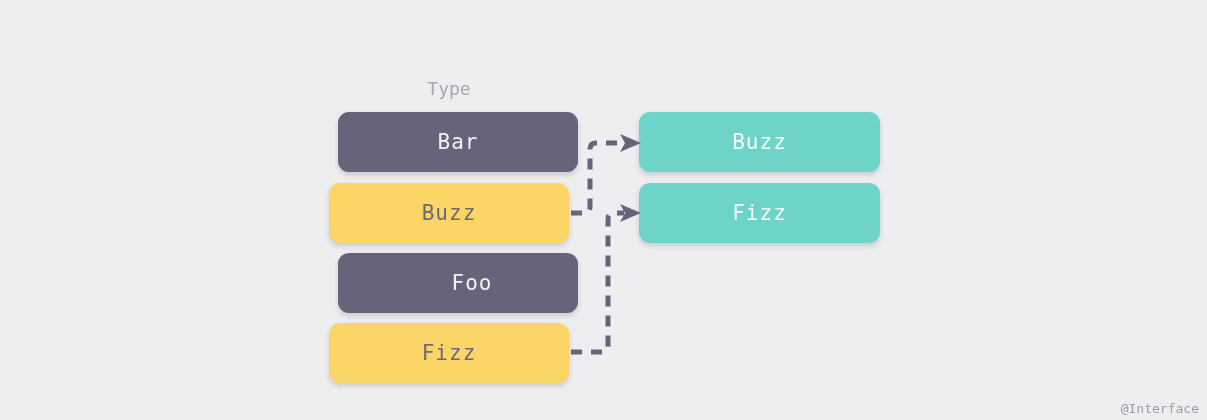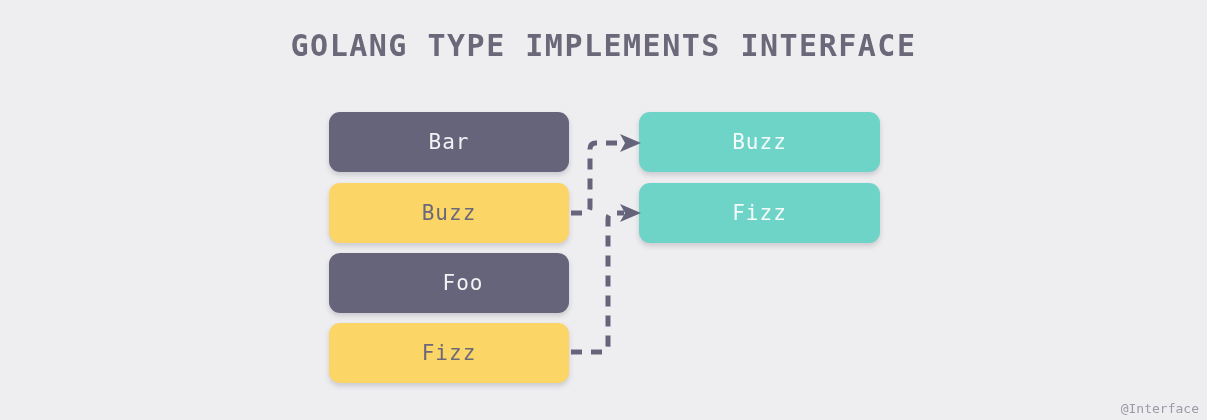--- a/index.html
+++ b/index.html
@@ -68,21 +68,21 @@
     justify-content: center;
     font-family: "DejaVu Sans Mono", "Liberation Mono", monospace;
     font-size: 21px;
     letter-spacing: 1px;
     box-shadow: 0 3px 5px rgba(120,118,135,0.30);
     white-space: nowrap;
   }
   .col-type  { left: 329px; width: 240px; }
   .col-iface { left: 639px; width: 241px; }
 
-  .box-gray   { background: #66647a; color: #f2f2f4; }
+  .box-gray   { background: #66647a; color: #f2f2f4; margin-left: 9px; }
   .box-yellow { background: #fbd565; color: #6b6979; }
   .box-teal   { background: #6fd4c8; color: #f4fbfa; }
 
   .row-0 { top: 112px; }
   .row-1 { top: 183px; }
   .row-2 { top: 253px; padding-left: 28px; }
   .row-3 { top: 323px; }
 
   
   #arrow-layer {
@@ -113,22 +113,22 @@
     font-size: 13px;
     color: #9b9aa6;
     white-space: nowrap;
   }
 </style>
 </head>
 <body>
 
 <div id="canvas">
 
-  <div class="diagram-title">GOLANG TYPE IMPLEMENTS INTERFACE</div>
 
+  <div class="col-header" id="col-header-type">Type</div>
 
 
   <div class="node-box col-type row-0 box-gray">
     <span>Bar</span>
   </div>
   <div class="node-box col-type row-1 box-yellow">
     <span>Buzz</span>
   </div>
   <div class="node-box col-type row-2 box-gray">
     <span>Foo</span>

